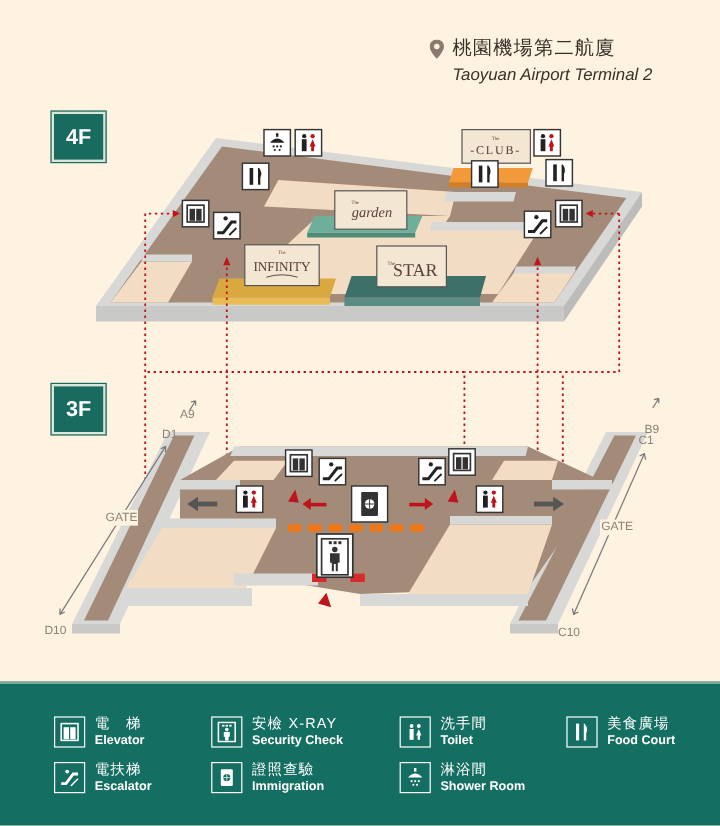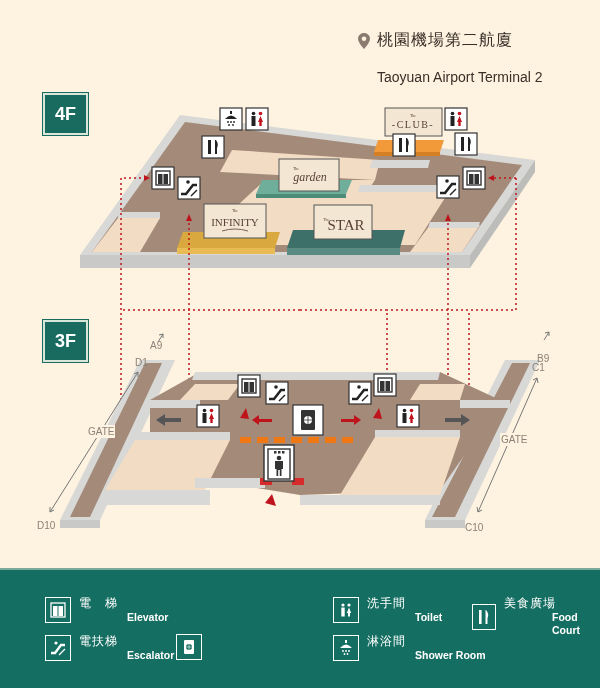--- a/index.html
+++ b/index.html
@@ -2,29 +2,29 @@
 <html><head>
 <meta charset="utf-8">
 <style>
   * { box-sizing: border-box; margin: 0; padding: 0; }
   html, body { width: 600px; height: 688px; overflow: hidden; }
   body { background: #fef3e0; font-family: "Liberation Sans", "DejaVu Sans", sans-serif; position: relative; }
   .header { position: absolute; left: 358px; top: 30px; width: 240px; }
   .header .row { display: flex; align-items: center; }
   .pin { width: 12px; height: 16px; margin-right: 7px; }
   .title-zh { font-size: 16px; color: #3a2f28; letter-spacing: 1px; }
-  .title-en { font-size: 14px; color: #3a2f28; margin-left: 19px; margin-top: 18px; }
+  .title-en { font-size: 14px; color: #3a2f28; margin-left: 19px; margin-top: 3px; font-style: italic; }
   .floor-badge { position: absolute; width: 45px; height: 42px; background: #196b5f; border: 2px solid #d9e6d9; outline: 1px solid #196b5f; color: #fff; font-size: 18px; font-weight: bold; display: flex; align-items: center; justify-content: center; }
   .map { position: absolute; left: 0; top: 0; }
   .legend { position: absolute; left: 0; top: 568px; width: 600px; height: 136px; background: #146e61; border-top: 2px solid #7ca99a; }
   .leg-item { position: absolute; display: flex; align-items: center; }
   .leg-icon { width: 26px; height: 26px; border: 1.5px solid #fff; display: flex; align-items: center; justify-content: center; margin-right: 8px; }
   .leg-text { color: #fff; line-height: 1.25; }
   .leg-zh { font-size: 12px; letter-spacing: 1px; }
-  .leg-en { font-size: 10.5px; font-weight: bold; margin-left: 48px; }
+  .leg-en { font-size: 10.5px; font-weight: bold; }
   .mlabel { position: absolute; font-size: 10px; color: #8b8178; }
 </style>
 </head>
 <body>
 
 <div class="header">
   <div class="row">
     <svg class="pin" viewBox="0 0 12 16">
       <path d="M6 0C2.7 0 0 2.6 0 5.8 0 10 6 16 6 16s6-6 6-10.2C12 2.6 9.3 0 6 0z" fill="#8b7a70"></path>
       <circle cx="6" cy="5.8" r="2.3" fill="#fef3e0"></circle>
@@ -285,29 +285,49 @@
           <circle cx="7" cy="4" r="1.6" fill="#fff"></circle>
           <path d="M10 16 L16 10" stroke="#fff" stroke-width="1.3"></path>
         </svg>
     </div>
     <div class="leg-text">
         <div class="leg-zh">電扶梯</div>
         <div class="leg-en">Escalator</div>
       </div>
   </div>
 
+  <div class="leg-item" style="left:176px;top:26px;">
+    <div class="leg-icon">
+      <svg width="18" height="18" viewBox="0 0 18 18">
+          <rect x="2" y="1" width="14" height="16" fill="none" stroke="#fff" stroke-width="1.3"></rect>
+          <rect x="5" y="3" width="2" height="1.5" fill="#fff"></rect>
+          <rect x="8" y="3" width="2" height="1.5" fill="#fff"></rect>
+          <rect x="11" y="3" width="2" height="1.5" fill="#fff"></rect>
+          <circle cx="9" cy="7" r="1.5" fill="#fff"></circle>
+          <path d="M6.5 9 H11.5 V13 H10.5 V16 H7.5 V13 H6.5 Z" fill="#fff"></path>
+        </svg>
+    </div>
+    <div class="leg-text">
+        <div class="leg-zh">安檢 X-RAY</div>
+        <div class="leg-en">Security Check</div>
+      </div>
+  </div>
 
   <div class="leg-item" style="left:176px;top:64px;">
     <div class="leg-icon">
       <svg width="18" height="18" viewBox="0 0 18 18">
           <rect x="4" y="2" width="10" height="14" rx="1" fill="#fff"></rect>
           <circle cx="9" cy="9" r="3" fill="#146e61"></circle>
           <path d="M6 9 H12 M9 6 V12" stroke="#fff" stroke-width="0.6"></path>
         </svg>
     </div>
+    <div class="leg-text">
+        <div class="leg-zh">證照查驗</div>
+        <div class="leg-en">Immigration</div>
+      </div>
   </div>
 
   <div class="leg-item" style="left:333px;top:26px;">
     <div class="leg-icon">
       <svg width="18" height="18" viewBox="0 0 18 18">
           <circle cx="6" cy="4" r="1.6" fill="#fff"></circle>
           <rect x="4.3" y="6.5" width="3.4" height="9" fill="#fff"></rect>
           <circle cx="12" cy="4" r="1.6" fill="#fff"></circle>
           <path d="M9.8 12 L12 6.5 L14.2 12 Z" fill="#fff"></path>
           <rect x="11" y="11" width="2" height="4.5" fill="#fff"></rect>

